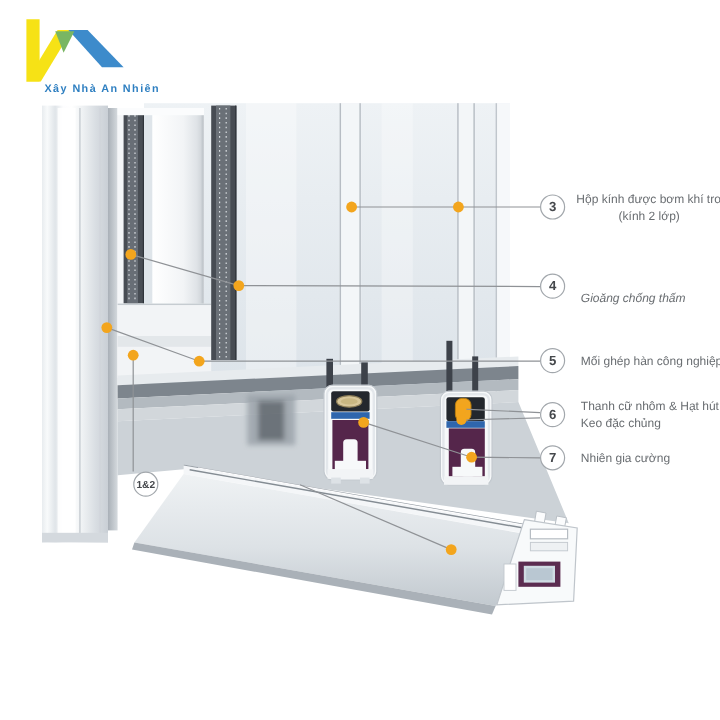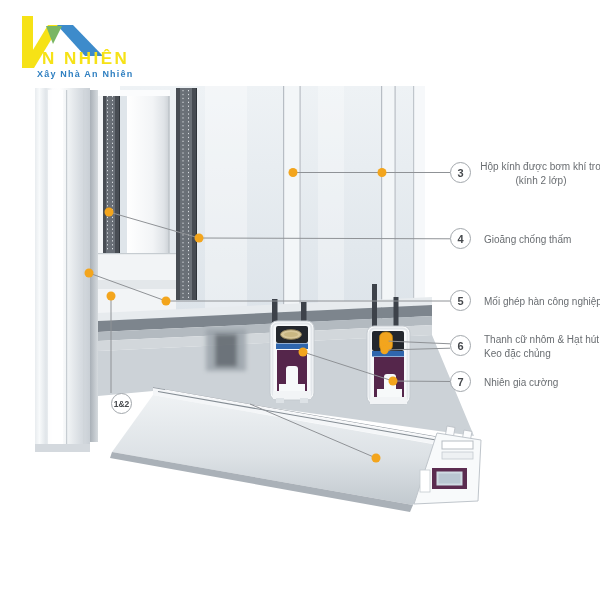--- a/index.html
+++ b/index.html
@@ -17,21 +17,21 @@
   .num{position:absolute;width:21px;height:21px;border-radius:50%;background:#fff;
        border:1.4px solid #a2a7ac;color:#45484c;font-size:11px;font-weight:bold;
        display:flex;align-items:center;justify-content:center;box-sizing:border-box;}
   .num.small{font-size:8.5px;letter-spacing:0;margin-left:11px;}
   .lbl{position:absolute;color:#696d71;font-size:10px;line-height:13.5px;white-space:nowrap;}
   .lbl.center{display:flex;flex-direction:column;align-items:center;text-align:center;}
   .lbl.center div{white-space:nowrap;}
   .n3{left:450px;top:162px;} .n4{left:450px;top:228px;} .n5{left:450px;top:290px;}
   .n6{left:450px;top:335px;} .n7{left:450px;top:371px;} .n12{left:100px;top:393px;}
   .lbl3{left:478px;top:160px;width:126px;}
-  .lbl4{left:484px;top:233px;}
+  .lbl4{left:484px;top:243px;font-style:italic;}
   .lbl5{left:484px;top:295px;}
   .lbl6{left:484px;top:333px;}
   .lbl7{left:484px;top:376px;}
   .lbl12{left:50px;top:417px;width:150px;}
 </style>
 </head>
 <body>
 
 <div class="stage">
 
@@ -212,21 +212,20 @@
     </g>
   </svg>
 
   <div class="logo">
     <svg width="110" height="66" viewBox="0 0 110 66">
       <polygon points="7,8 18,8 18,60 7,60" fill="#f6e216"></polygon>
       <polygon points="7,60 33,17 45,17 19,60" fill="#f6e216"></polygon>
       <polygon points="42,17 58,17 88,48 70,48" fill="#3d8bcb"></polygon>
       <polygon points="31,18 47,18 38,36" fill="#79b663"></polygon>
     </svg>
-    <div class="brand">N NHIÊN</div>
     <div class="tagline">Xây Nhà An Nhiên</div>
   </div>
 
   <div class="num n3">3</div>
   <div class="num n4">4</div>
   <div class="num n5">5</div>
   <div class="num n6">6</div>
   <div class="num n7">7</div>
   <div class="num n12 small">1&amp;2</div>
 

